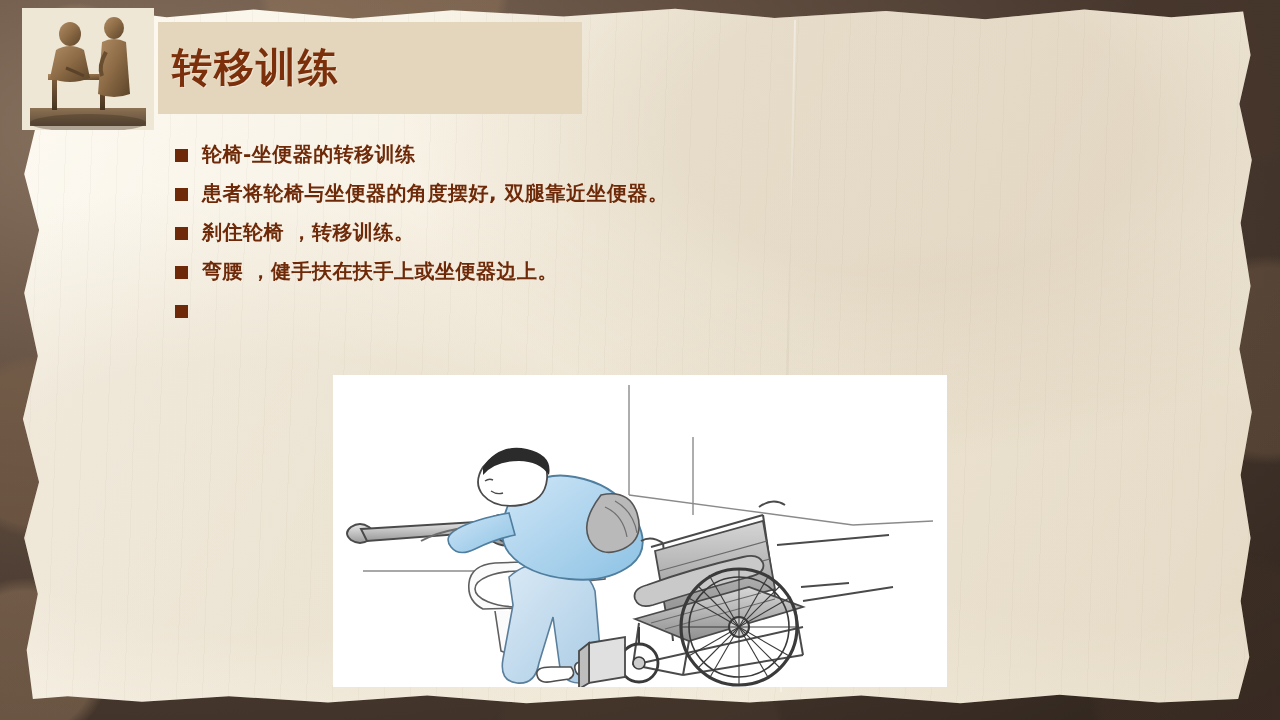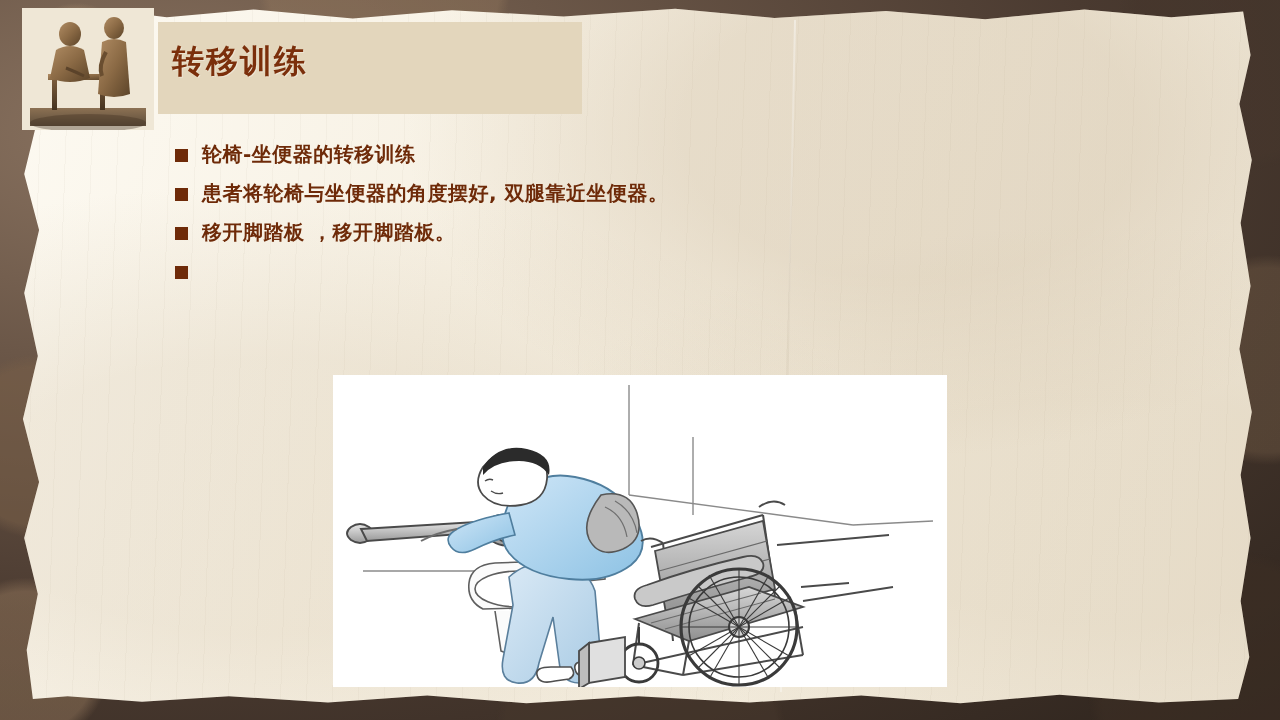--- a/index.html
+++ b/index.html
@@ -75,21 +75,21 @@
 
   
   .title-band {
     position: absolute;
     left: 158px; top: 22px; width: 424px; height: 92px;
     background: #e3d6bc;
   }
   .title-text {
     position: absolute;
     left: 172px; top: 40px;
-    font-size: 32px; font-weight: 700; color: #7b2f0b;
+    font-size: 40px; font-weight: 700; color: #7b2f0b;
     letter-spacing: 2px;
     text-shadow: 1px 1px 0 rgba(255,255,255,.35);
     font-family: "DejaVu Sans", "Liberation Sans", sans-serif;
   }
 
   
   .statue {
     position: absolute; left: 22px; top: 8px; width: 132px; height: 122px;
     overflow: hidden;
   }
@@ -174,21 +174,25 @@
     <div class="bullet-row">
       <span class="bullet-mark"></span>
       <span class="bullet-text">轮椅-坐便器的转移训练</span>
     </div>
     <div class="bullet-row">
       <span class="bullet-mark"></span>
       <span class="bullet-text">患者将轮椅与坐便器的角度摆好, 双腿靠近坐便器。</span>
     </div>
     <div class="bullet-row">
       <span class="bullet-mark"></span>
-      <span class="bullet-text">移开脚踏板 ，移开脚踏板。</span>
+      <span class="bullet-text">刹住轮椅 ，转移训练。</span>
+    </div>
+    <div class="bullet-row">
+      <span class="bullet-mark"></span>
+      <span class="bullet-text">弯腰 ，健手扶在扶手上或坐便器边上。</span>
     </div>
     <div class="bullet-row">
       <span class="bullet-mark"></span>
     </div>
   </div>
 
   <div class="figure">
     <svg width="614" height="312" viewBox="0 0 614 312" xmlns="http://www.w3.org/2000/svg">
       <defs>
         <linearGradient id="shirt" x1="0" y1="0" x2="1" y2="1">

